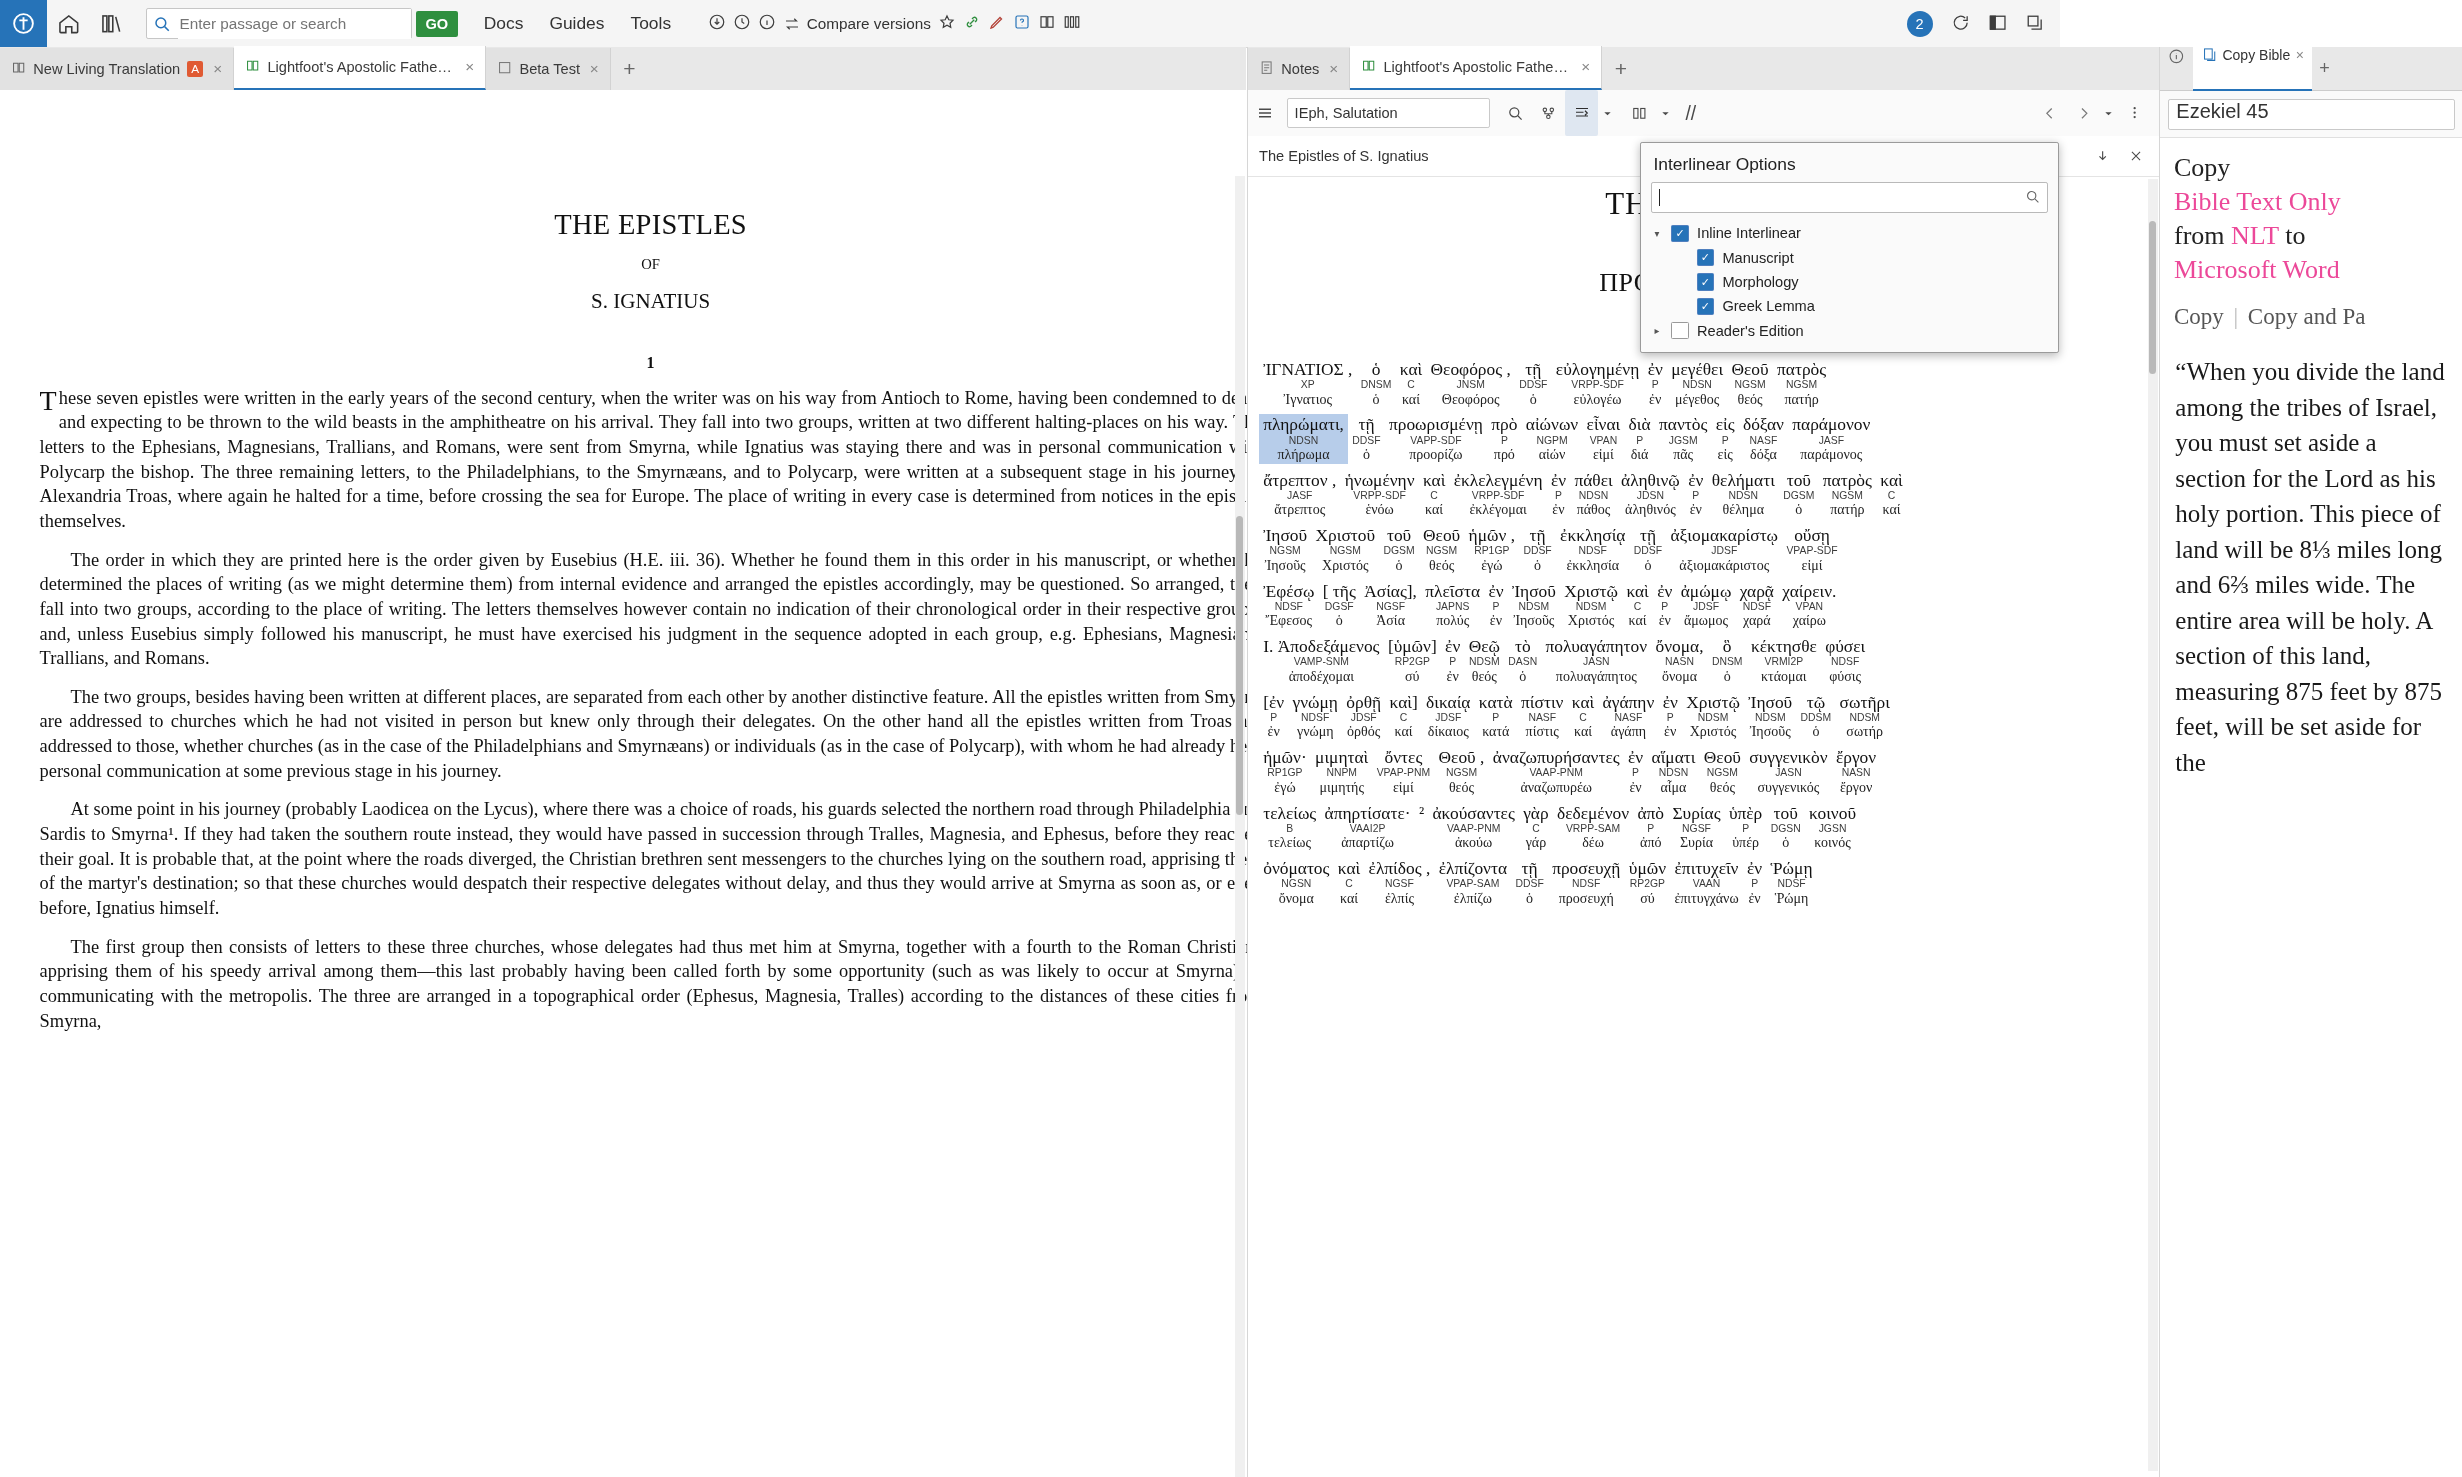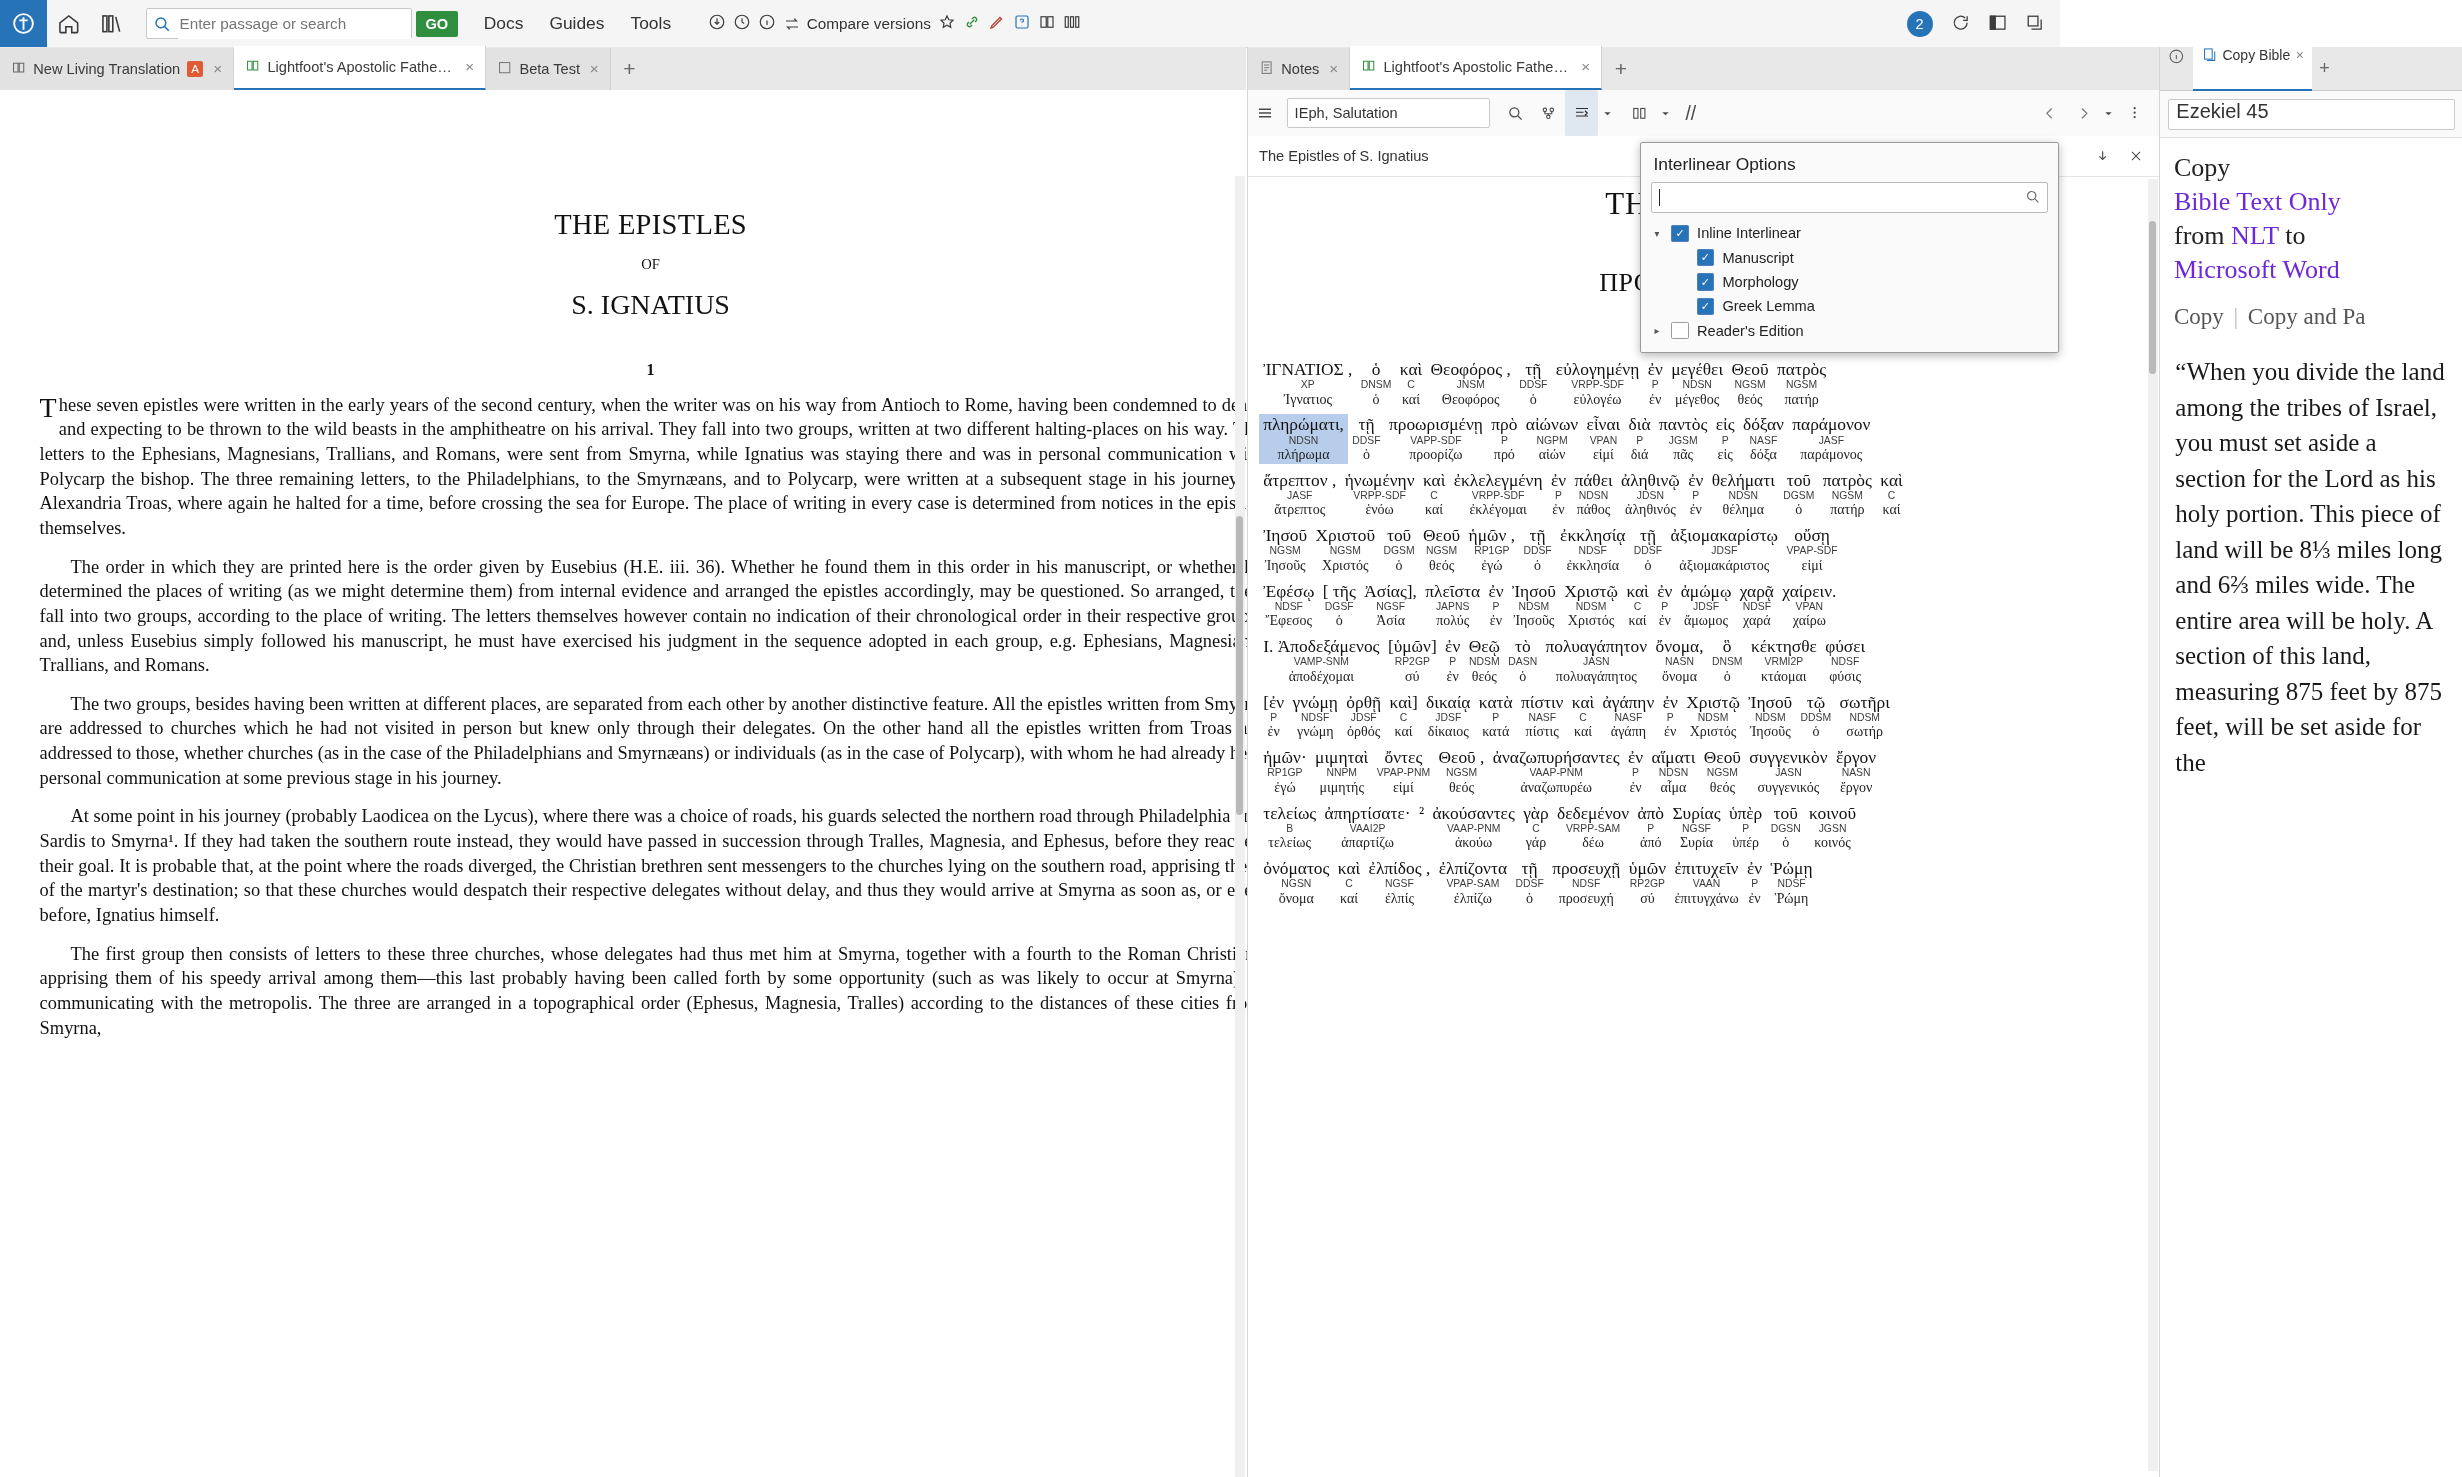--- a/index.html
+++ b/index.html
@@ -91,21 +91,21 @@
   }
   
   .leftpanel{position:absolute;left:0;top:90px;width:1246px;height:1387px;background:#fff;}
   .docbody{
     position:absolute;left:16px;top:86px;width:1222px;height:1301px;
     padding:0 23.6px;overflow:hidden;
     font-family:"Liberation Serif", serif;color:#111;
   }
   .title1{text-align:center;font-size:28.5px;margin-top:33px;letter-spacing:0.3px;}
   .title-of{text-align:center;font-size:14.6px;margin-top:15.3px;}
-  .title2{text-align:center;font-size:28px;margin-top:15.3px;}
+  .title2{text-align:center;font-size:21px;margin-top:15.3px;}
   .sect-num{text-align:center;font-size:16px;margin-top:40px;font-weight:bold;}
   .para{font-size:18.4px;line-height:1.34;text-align:justify;margin-top:14px;text-indent:0;}
   .para.indent{text-indent:31px;}
   .dropcap{font-size:28px;line-height:0.9;float:left;margin:2.8px 2.1px 0 0;}
   
   .vscroll{position:absolute;width:9.7px;background:#f0f0f0;}
   .vscroll .thumb{position:absolute;left:1.4px;width:7px;background:#b9b9b9;border-radius:3.5px;}
   
   .midpanel{position:absolute;left:1247px;top:47px;width:911px;height:1430px;background:#fff;border-left:0.7px solid #d6d6d6;}
   .greek-title{
@@ -139,21 +139,21 @@
   .tri{width:12.5px;color:#555;font-size:9.7px;text-align:center;}
   
   .rightpanel{position:absolute;left:2159px;top:47px;width:303px;height:1430px;background:#fff;border-left:0.7px solid #d6d6d6;}
   .r-tabrow{display:flex;align-items:center;height:43px;background:#e8e8e8;border-bottom:0.7px solid #cccccc;}
   .r-tab{display:flex;align-items:flex-start;gap:5.6px;padding:0 8.3px;height:42px;font-size:14px;color:#333;}
   .r-tab.active{background:#fff;border-bottom:2.1px solid #2673b8;}
   .r-refbar{height:46px;display:flex;align-items:center;padding:0 8.3px;border-bottom:0.7px solid #e0e0e0;background:#fafafa;}
   .r-refbox{flex:1;border:0.7px solid #c9c9c9;height:29px;border-radius:2.1px;display:flex;align-items:flex-start;padding:0 7px;font-size:20px;color:#333;background:#fff;}
   .copybible{padding:12.5px 14px 0 14px;font-family:"Liberation Serif", serif;}
   .cb-line{font-size:26px;line-height:1.32;color:#222;}
-  .cb-blue{color:#6d28d9;}
+  .cb-blue{color:#ec4899;}
   .cb-actions{display:flex;align-items:center;gap:9.7px;font-size:23px;color:#555;margin:16.7px 0 0 14px;font-family:"Liberation Serif", serif;}
   .cb-sep{color:#bbb;}
   .verse{
     margin:23.6px 15.3px 0 15.3px;font-family:"Liberation Serif", serif;font-size:25px;line-height:1.42;color:#1a1a1a;
   }
 </style>
 </head>
 <body>
 
 <div class="topbar">

